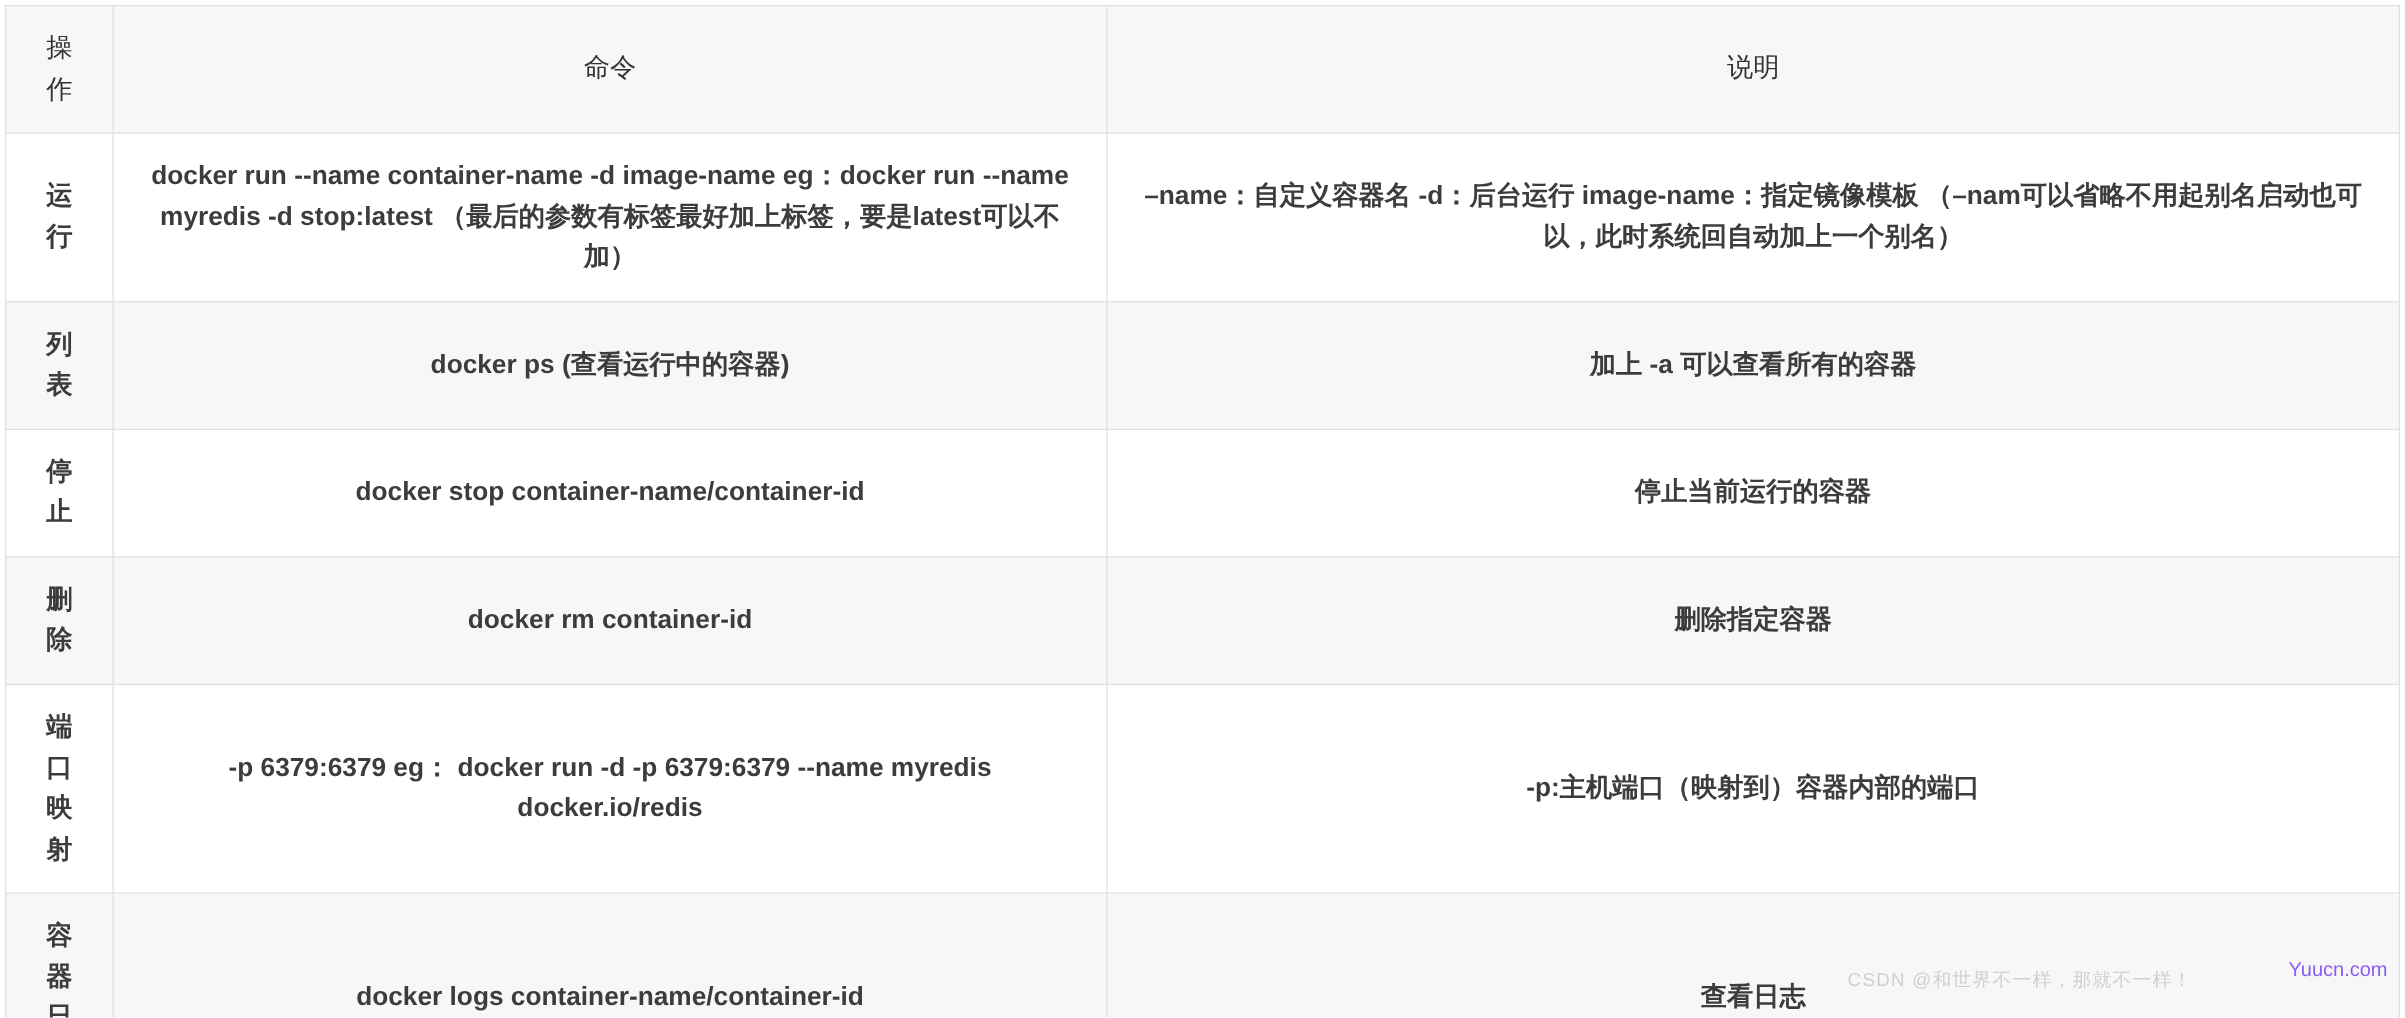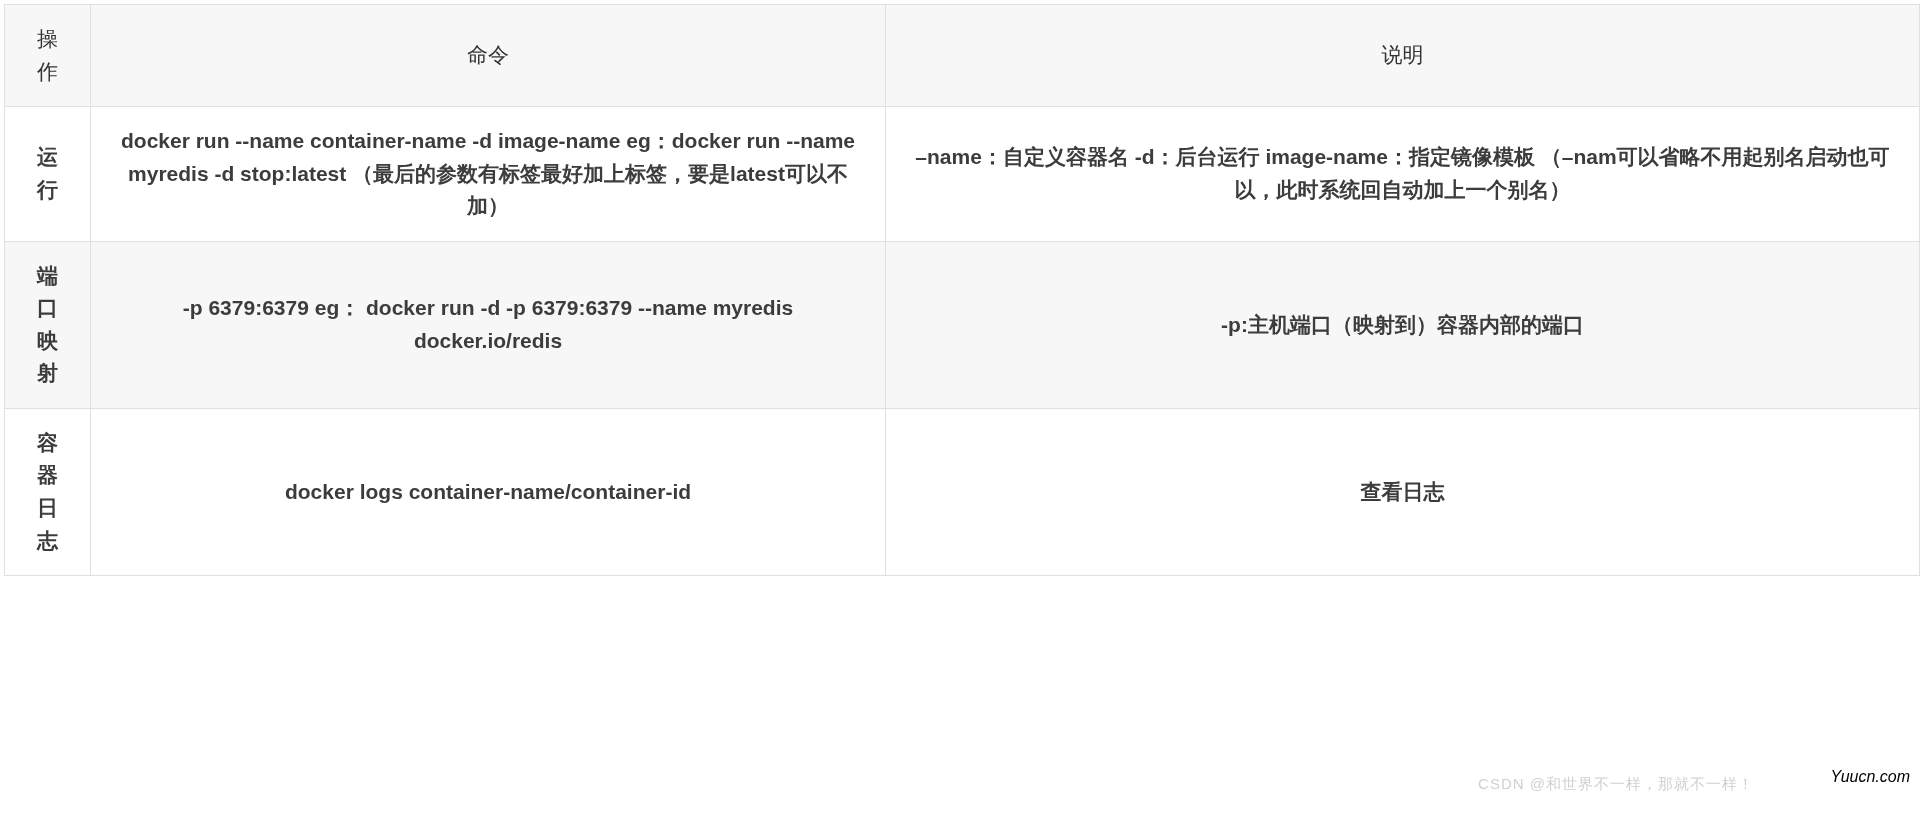--- a/index.html
+++ b/index.html
@@ -53,23 +53,22 @@
       right: 170px;
       font-size: 15px;
       color: #d0d0d0;
       letter-spacing: 1px;
     }
     .watermark-yuucn {
       position: absolute;
       bottom: 28px;
       right: 14px;
       font-size: 16px;
-      color: #000000;
+      color: #8b5cf6;
       font-weight: 500;
-      font-style: italic;
     }
   </style>
 </head>
 <body>
 
 <table>
   <colgroup>
     <col class="col-op">
     <col class="col-cmd">
     <col>
@@ -81,20 +80,35 @@
       <th>说明</th>
     </tr>
   </thead>
   <tbody>
     <tr>
       <td>运行</td>
       <td>docker run --name container-name -d image-name eg：docker run --name myredis -d stop:latest （最后的参数有标签最好加上标签，要是latest可以不加）</td>
       <td>–name：自定义容器名 -d：后台运行 image-name：指定镜像模板 （–nam可以省略不用起别名启动也可以，此时系统回自动加上一个别名）</td>
     </tr>
     <tr>
+      <td>列表</td>
+      <td>docker ps (查看运行中的容器)</td>
+      <td>加上 -a 可以查看所有的容器</td>
+    </tr>
+    <tr>
+      <td>停止</td>
+      <td>docker stop container-name/container-id</td>
+      <td>停止当前运行的容器</td>
+    </tr>
+    <tr>
+      <td>删除</td>
+      <td>docker rm container-id</td>
+      <td>删除指定容器</td>
+    </tr>
+    <tr>
       <td>端口映射</td>
       <td>-p 6379:6379 eg： docker run -d -p 6379:6379 --name myredis docker.io/redis</td>
       <td>-p:主机端口（映射到）容器内部的端口</td>
     </tr>
     <tr>
       <td>容器日志</td>
       <td>docker logs container-name/container-id</td>
       <td>查看日志</td>
     </tr>
   </tbody>

